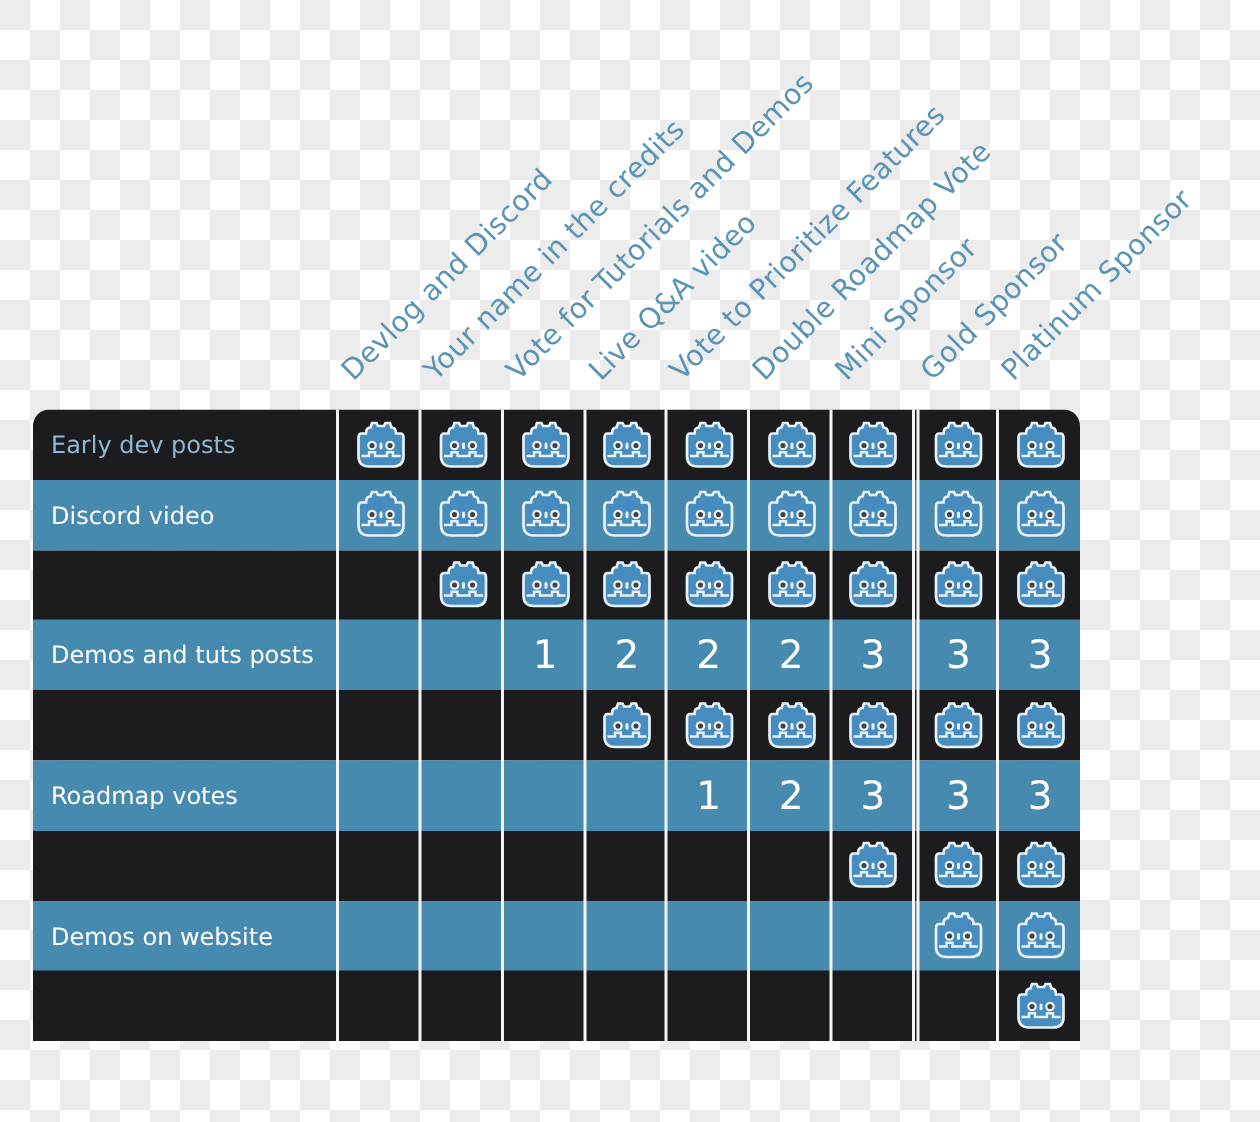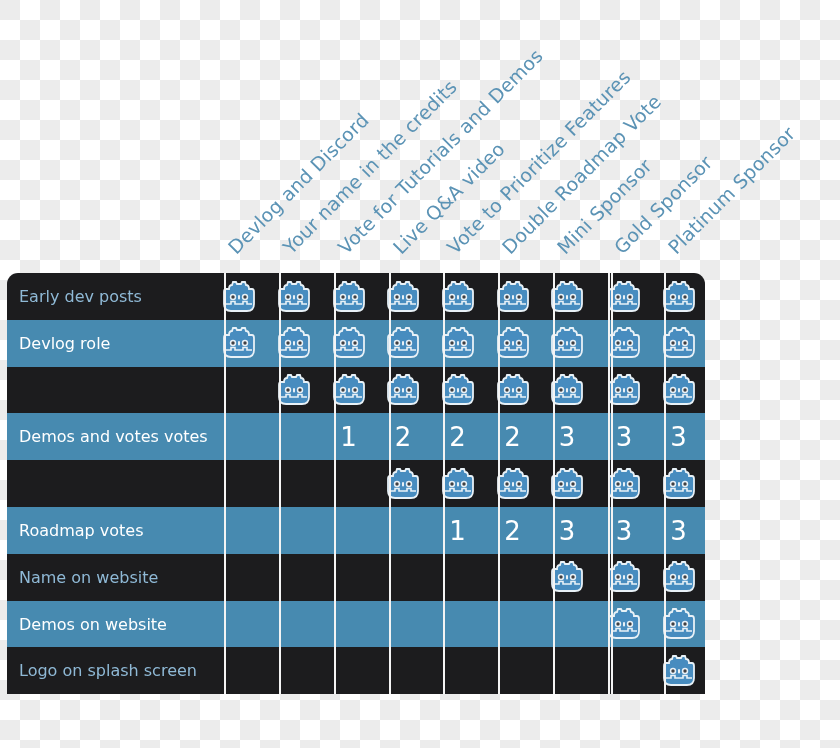--- a/index.html
+++ b/index.html
@@ -18,21 +18,21 @@
     position: absolute;
     transform-origin: 0 100%;
     transform: rotate(-45deg);
     white-space: nowrap;
     font-size: 19px;
     color: #5b93b5;
     line-height: 22px;
     letter-spacing: 0.2px;
   }
   .table {
-    position: absolute; left: 7px; top: 273px; width: 698px; height: 421px;
+    position: absolute; left: 22px; top: 273px; width: 698px; height: 421px;
     border-radius: 11px 11px 0 0; overflow: hidden;
   }
   .row { position: absolute; left: 0; width: 698px; height: 47px; }
   .row.dark { background: #1c1c1e; }
   .row.blue { background: #478ab0; }
   .row-label {
     position: absolute; left: 12px; top: 0; height: 47px; line-height: 47px;
     font-size: 16px; white-space: nowrap;
   }
   .row.dark .row-label { color: #8fb9d6; }
@@ -160,21 +160,21 @@
     <circle cx="12" cy="17" r="3.2" fill="#e8f1f7"></circle>
     <circle cx="12" cy="17" r="1.7" fill="#414042"></circle>
     <circle cx="24" cy="17" r="3.2" fill="#e8f1f7"></circle>
     <circle cx="24" cy="17" r="1.7" fill="#414042"></circle>
     <rect x="17" y="15" width="2" height="4.5" rx="1" fill="#e8f1f7"></rect>
     <path d="M5 24 L10 24 L10 21.5 L14 21.5 L14 24 L22 24 L22 21.5 L26 21.5 L26 24 L31 24" fill="none" stroke="#e8f1f7" stroke-width="1.6"></path>
   </svg>
 </div>
     </div>
     <div class="row blue" style="top: 46.8px; height: 47px;">
-      <div class="row-label">Devlog role</div>
+      <div class="row-label">Discord video</div>
       <div class="cell" style="left: 204px; width: 55px;">
   <svg class="godot" viewBox="0 0 36 34">
     <path d="M8 9 Q8 5 11 5 L12 2 L15 2 L16 4 L20 4 L21 2 L24 2 L25 5 Q28 5 28 9 L31 9 Q33 9 33 12 L33 24 Q33 31 26 31 L10 31 Q3 31 3 24 L3 12 Q3 9 5 9 Z" fill="#478cbf" stroke="#e8f1f7" stroke-width="1.8"></path>
     <circle cx="12" cy="17" r="3.2" fill="#e8f1f7"></circle>
     <circle cx="12" cy="17" r="1.7" fill="#414042"></circle>
     <circle cx="24" cy="17" r="3.2" fill="#e8f1f7"></circle>
     <circle cx="24" cy="17" r="1.7" fill="#414042"></circle>
     <rect x="17" y="15" width="2" height="4.5" rx="1" fill="#e8f1f7"></rect>
     <path d="M5 24 L10 24 L10 21.5 L14 21.5 L14 24 L22 24 L22 21.5 L26 21.5 L26 24 L31 24" fill="none" stroke="#e8f1f7" stroke-width="1.6"></path>
   </svg>
@@ -353,21 +353,21 @@
     <circle cx="12" cy="17" r="3.2" fill="#e8f1f7"></circle>
     <circle cx="12" cy="17" r="1.7" fill="#414042"></circle>
     <circle cx="24" cy="17" r="3.2" fill="#e8f1f7"></circle>
     <circle cx="24" cy="17" r="1.7" fill="#414042"></circle>
     <rect x="17" y="15" width="2" height="4.5" rx="1" fill="#e8f1f7"></rect>
     <path d="M5 24 L10 24 L10 21.5 L14 21.5 L14 24 L22 24 L22 21.5 L26 21.5 L26 24 L31 24" fill="none" stroke="#e8f1f7" stroke-width="1.6"></path>
   </svg>
 </div>
     </div>
     <div class="row blue" style="top: 140.4px; height: 47px;">
-      <div class="row-label">Demos and votes votes</div>
+      <div class="row-label">Demos and tuts posts</div>
       <div class="cell" style="left: 204px; width: 55px;"></div>
       <div class="cell" style="left: 259px; width: 55px;"></div>
       <div class="cell" style="left: 314px; width: 55px;">
         <span class="num">1</span>
       </div>
       <div class="cell" style="left: 369px; width: 54px;">
         <span class="num">2</span>
       </div>
       <div class="cell" style="left: 423px; width: 55px;">
         <span class="num">2</span>
@@ -472,21 +472,20 @@
         <span class="num">3</span>
       </div>
       <div class="cell" style="left: 590px; width: 54px;">
         <span class="num">3</span>
       </div>
       <div class="cell" style="left: 644px; width: 55px;">
         <span class="num">3</span>
       </div>
     </div>
     <div class="row dark" style="top: 280.8px; height: 47px;">
-      <div class="row-label">Name on website</div>
       <div class="cell" style="left: 204px; width: 55px;"></div>
       <div class="cell" style="left: 259px; width: 55px;"></div>
       <div class="cell" style="left: 314px; width: 55px;"></div>
       <div class="cell" style="left: 369px; width: 54px;"></div>
       <div class="cell" style="left: 423px; width: 55px;"></div>
       <div class="cell" style="left: 478px; width: 55px;"></div>
       <div class="cell" style="left: 533px; width: 54px;">
   <svg class="godot" viewBox="0 0 36 34">
     <path d="M8 9 Q8 5 11 5 L12 2 L15 2 L16 4 L20 4 L21 2 L24 2 L25 5 Q28 5 28 9 L31 9 Q33 9 33 12 L33 24 Q33 31 26 31 L10 31 Q3 31 3 24 L3 12 Q3 9 5 9 Z" fill="#478cbf" stroke="#e8f1f7" stroke-width="1.8"></path>
     <circle cx="12" cy="17" r="3.2" fill="#e8f1f7"></circle>
@@ -546,21 +545,20 @@
     <circle cx="12" cy="17" r="3.2" fill="#e8f1f7"></circle>
     <circle cx="12" cy="17" r="1.7" fill="#414042"></circle>
     <circle cx="24" cy="17" r="3.2" fill="#e8f1f7"></circle>
     <circle cx="24" cy="17" r="1.7" fill="#414042"></circle>
     <rect x="17" y="15" width="2" height="4.5" rx="1" fill="#e8f1f7"></rect>
     <path d="M5 24 L10 24 L10 21.5 L14 21.5 L14 24 L22 24 L22 21.5 L26 21.5 L26 24 L31 24" fill="none" stroke="#e8f1f7" stroke-width="1.6"></path>
   </svg>
 </div>
     </div>
     <div class="row dark" style="top: 374.4px; height: 47px;">
-      <div class="row-label">Logo on splash screen</div>
       <div class="cell" style="left: 204px; width: 55px;"></div>
       <div class="cell" style="left: 259px; width: 55px;"></div>
       <div class="cell" style="left: 314px; width: 55px;"></div>
       <div class="cell" style="left: 369px; width: 54px;"></div>
       <div class="cell" style="left: 423px; width: 55px;"></div>
       <div class="cell" style="left: 478px; width: 55px;"></div>
       <div class="cell" style="left: 533px; width: 54px;"></div>
       <div class="cell" style="left: 590px; width: 54px;"></div>
       <div class="cell" style="left: 644px; width: 55px;">
   <svg class="godot" viewBox="0 0 36 34">

